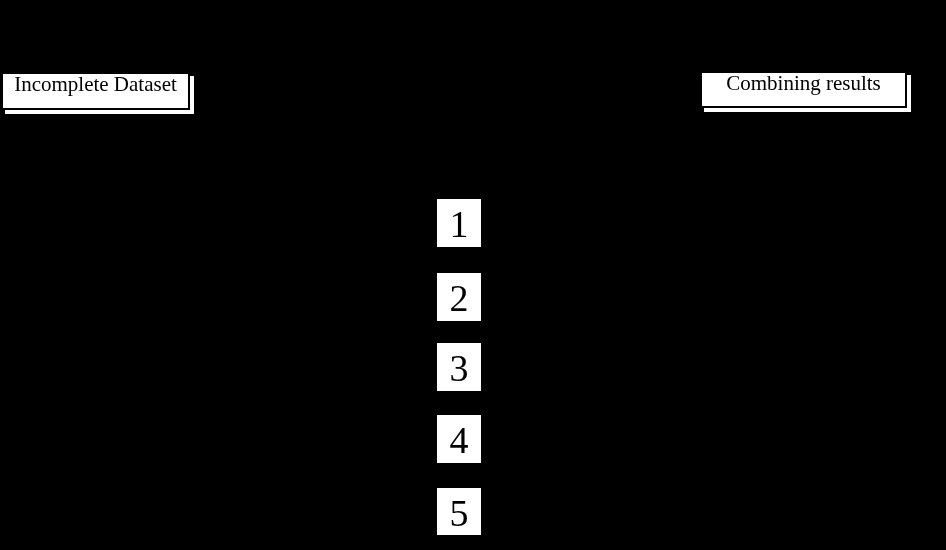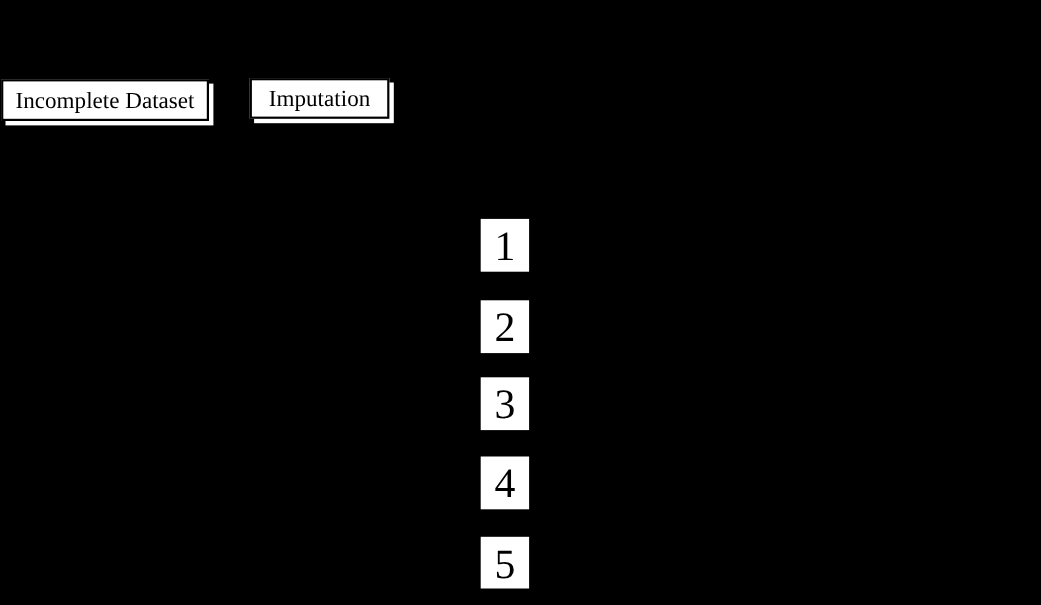--- a/index.html
+++ b/index.html
@@ -21,21 +21,20 @@
   .stage {
     position: absolute;
     box-sizing: border-box;
     background: #ffffff;
     border: 2px solid #000000;
     box-shadow: 4px 4px 0 0 #ffffff;
     color: #000000;
     font-size: 21px;
     line-height: 1;
     display: flex;
-    align-items: center;
     justify-content: center;
     white-space: nowrap;
   }
   #stage-0 { left: 1px;   top: 72px; width: 189px; height: 38px; }
   #stage-1 { left: 227px; top: 71px; width: 127px; height: 37px; }
   #stage-2 { left: 388px; top: 72px; width: 235px; height: 38px; }
   #stage-3 { left: 700px; top: 71px; width: 207px; height: 37px; }
 
   
   .imp {
@@ -61,25 +60,25 @@
 </style>
 </head>
 <body>
 
 <div class="canvas">
 
   <div class="stage" id="stage-0">
     <span>Incomplete Dataset</span>
   </div>
 
-  <div class="stage" id="stage-1">
-    <span>Imputation</span>
-  </div>
 
 
+  <div class="stage" id="stage-3">
+    <span>Combining results</span>
+  </div>
 
   <div class="imp" id="imp-0">
     <span>1</span>
   </div>
 
   <div class="imp" id="imp-1">
     <span>2</span>
   </div>
 
   <div class="imp" id="imp-2">

